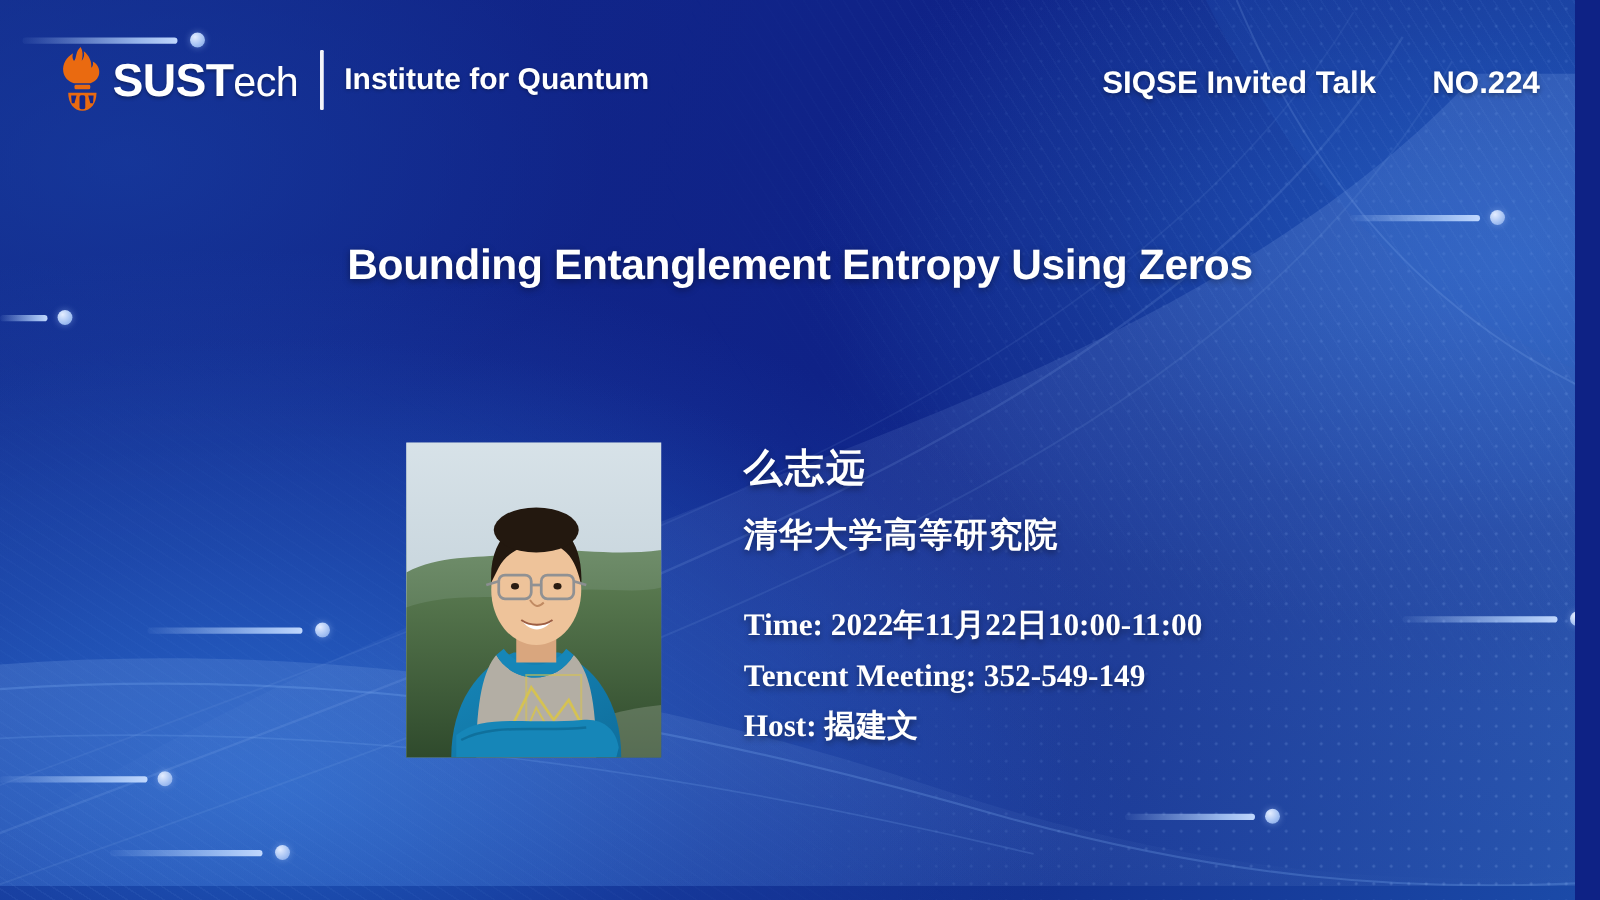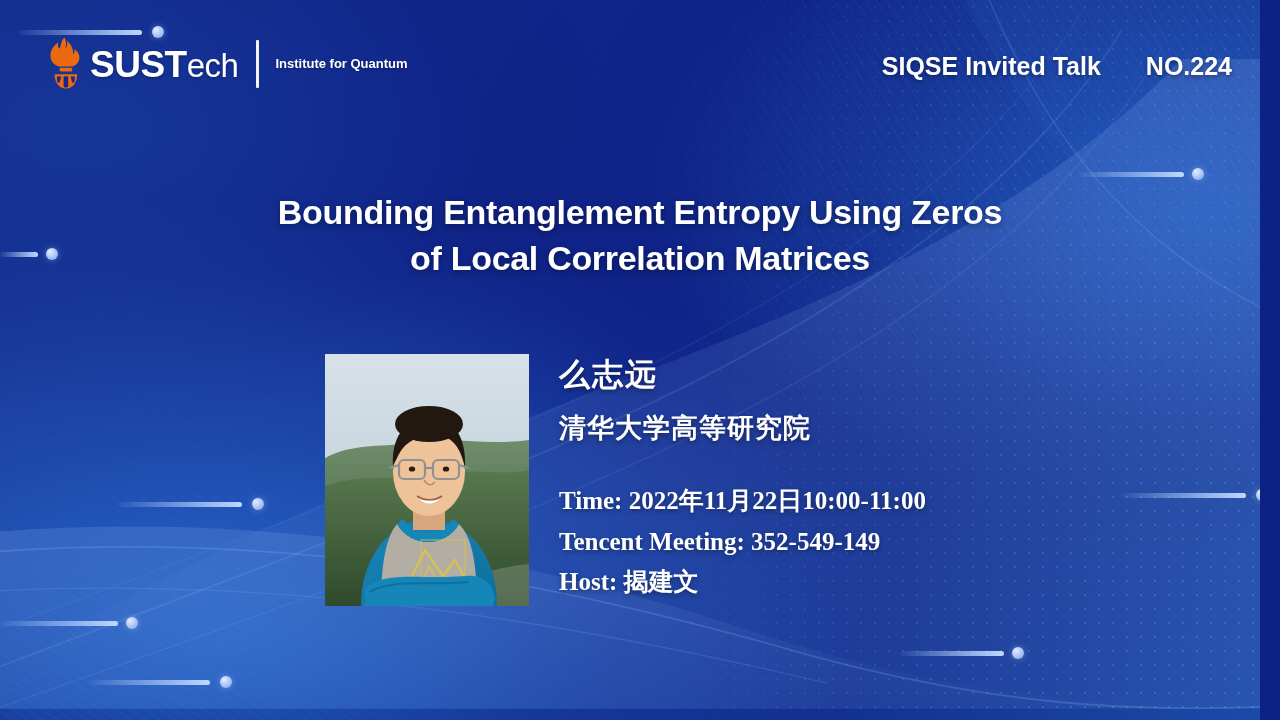--- a/index.html
+++ b/index.html
@@ -60,21 +60,21 @@
     letter-spacing:-0.5px; line-height:1;
     white-space:nowrap;
     text-shadow:0 1px 3px rgba(0,0,0,0.32);
   }
   .logo-word .small { font-size:33px; font-weight:normal; }
   .logo-divider {
     width:3px; height:48px; background:#ffffff;
     margin:0 16px 0 18px; border-radius:1px; opacity:0.95;
   }
   .inst-name {
-    color:#ffffff; font-size:13px; font-weight:bold;
+    color:#ffffff; font-size:24px; font-weight:bold;
     line-height:1.28; white-space:nowrap;
     text-shadow:0 1px 3px rgba(0,0,0,0.32);
   }
 
   .talk-tag {
     position:absolute; right:48px; top:52px;
     display:flex; align-items:baseline; gap:45px;
     color:#ffffff; font-size:25px; font-weight:bold;
     white-space:nowrap;
     text-shadow:0 2px 4px rgba(0,0,0,0.38);
@@ -95,21 +95,21 @@
   .photo {
     position:relative;
     width:204px; height:252px;
     overflow:hidden;
     flex:0 0 auto;
     background:linear-gradient(180deg,#c9d6de 0%,#9fb6a2 38%,#5d7a55 60%,#41603c 100%);
   }
   .photo svg { display:block; width:204px; height:252px; }
 
   .speaker-info {
-    margin-left:30px;
+    margin-left:66px;
     color:#ffffff;
     padding-top:4px;
   }
   .sp-name {
     font-family:"Liberation Serif", serif;
     font-size:31px; font-weight:bold; line-height:1.12;
     letter-spacing:2px;
     text-shadow:0 2px 5px rgba(0,0,0,0.40);
   }
   .sp-affil {
@@ -240,21 +240,20 @@
     </div>
 
     <div class="talk-tag">
       <span>SIQSE Invited Talk</span>
       <span>NO.224</span>
     </div>
   </div>
 
   <div class="title">
     <div>Bounding Entanglement Entropy Using Zeros</div>
-    <div>of Local Correlation Matrices</div>
   </div>
 
   <div class="speaker-row">
 
     <div class="photo">
       <svg viewBox="0 0 204 252" preserveAspectRatio="xMidYMid slice">
         <defs>
           <linearGradient id="sky" x1="0" y1="0" x2="0" y2="1">
             <stop offset="0%" stop-color="#d7e2e8"></stop>
             <stop offset="55%" stop-color="#c5d3db"></stop>

